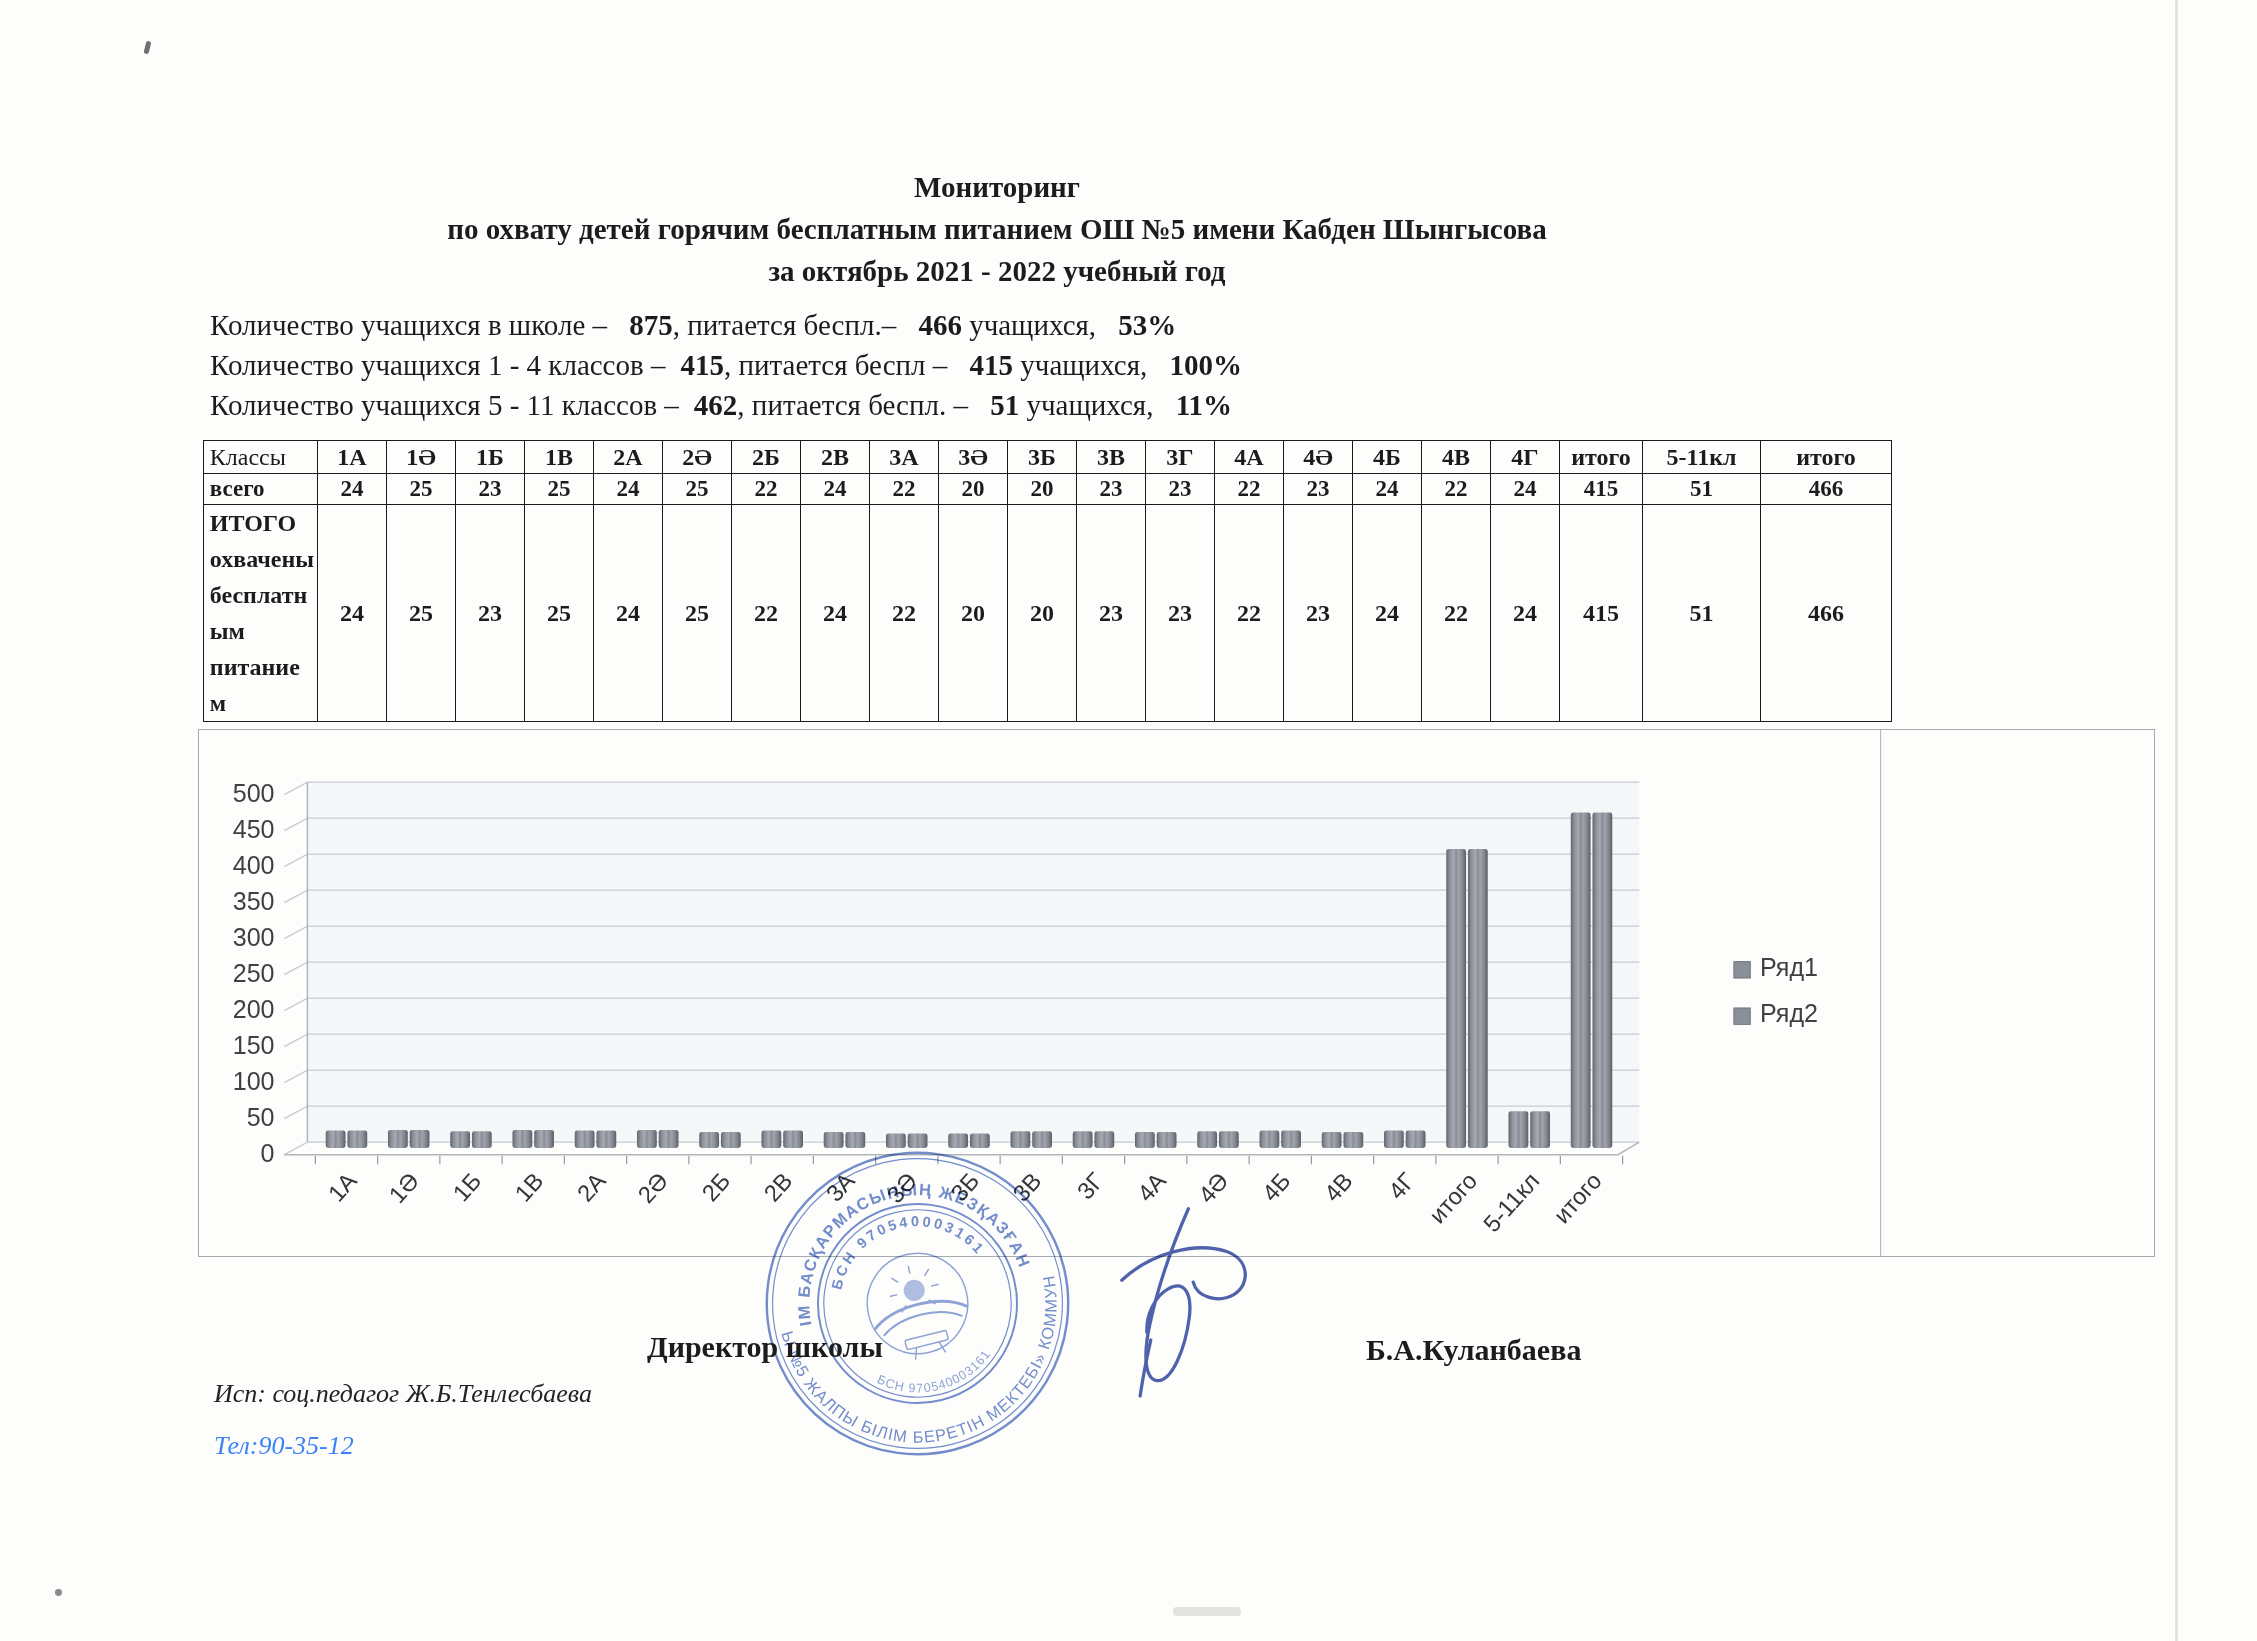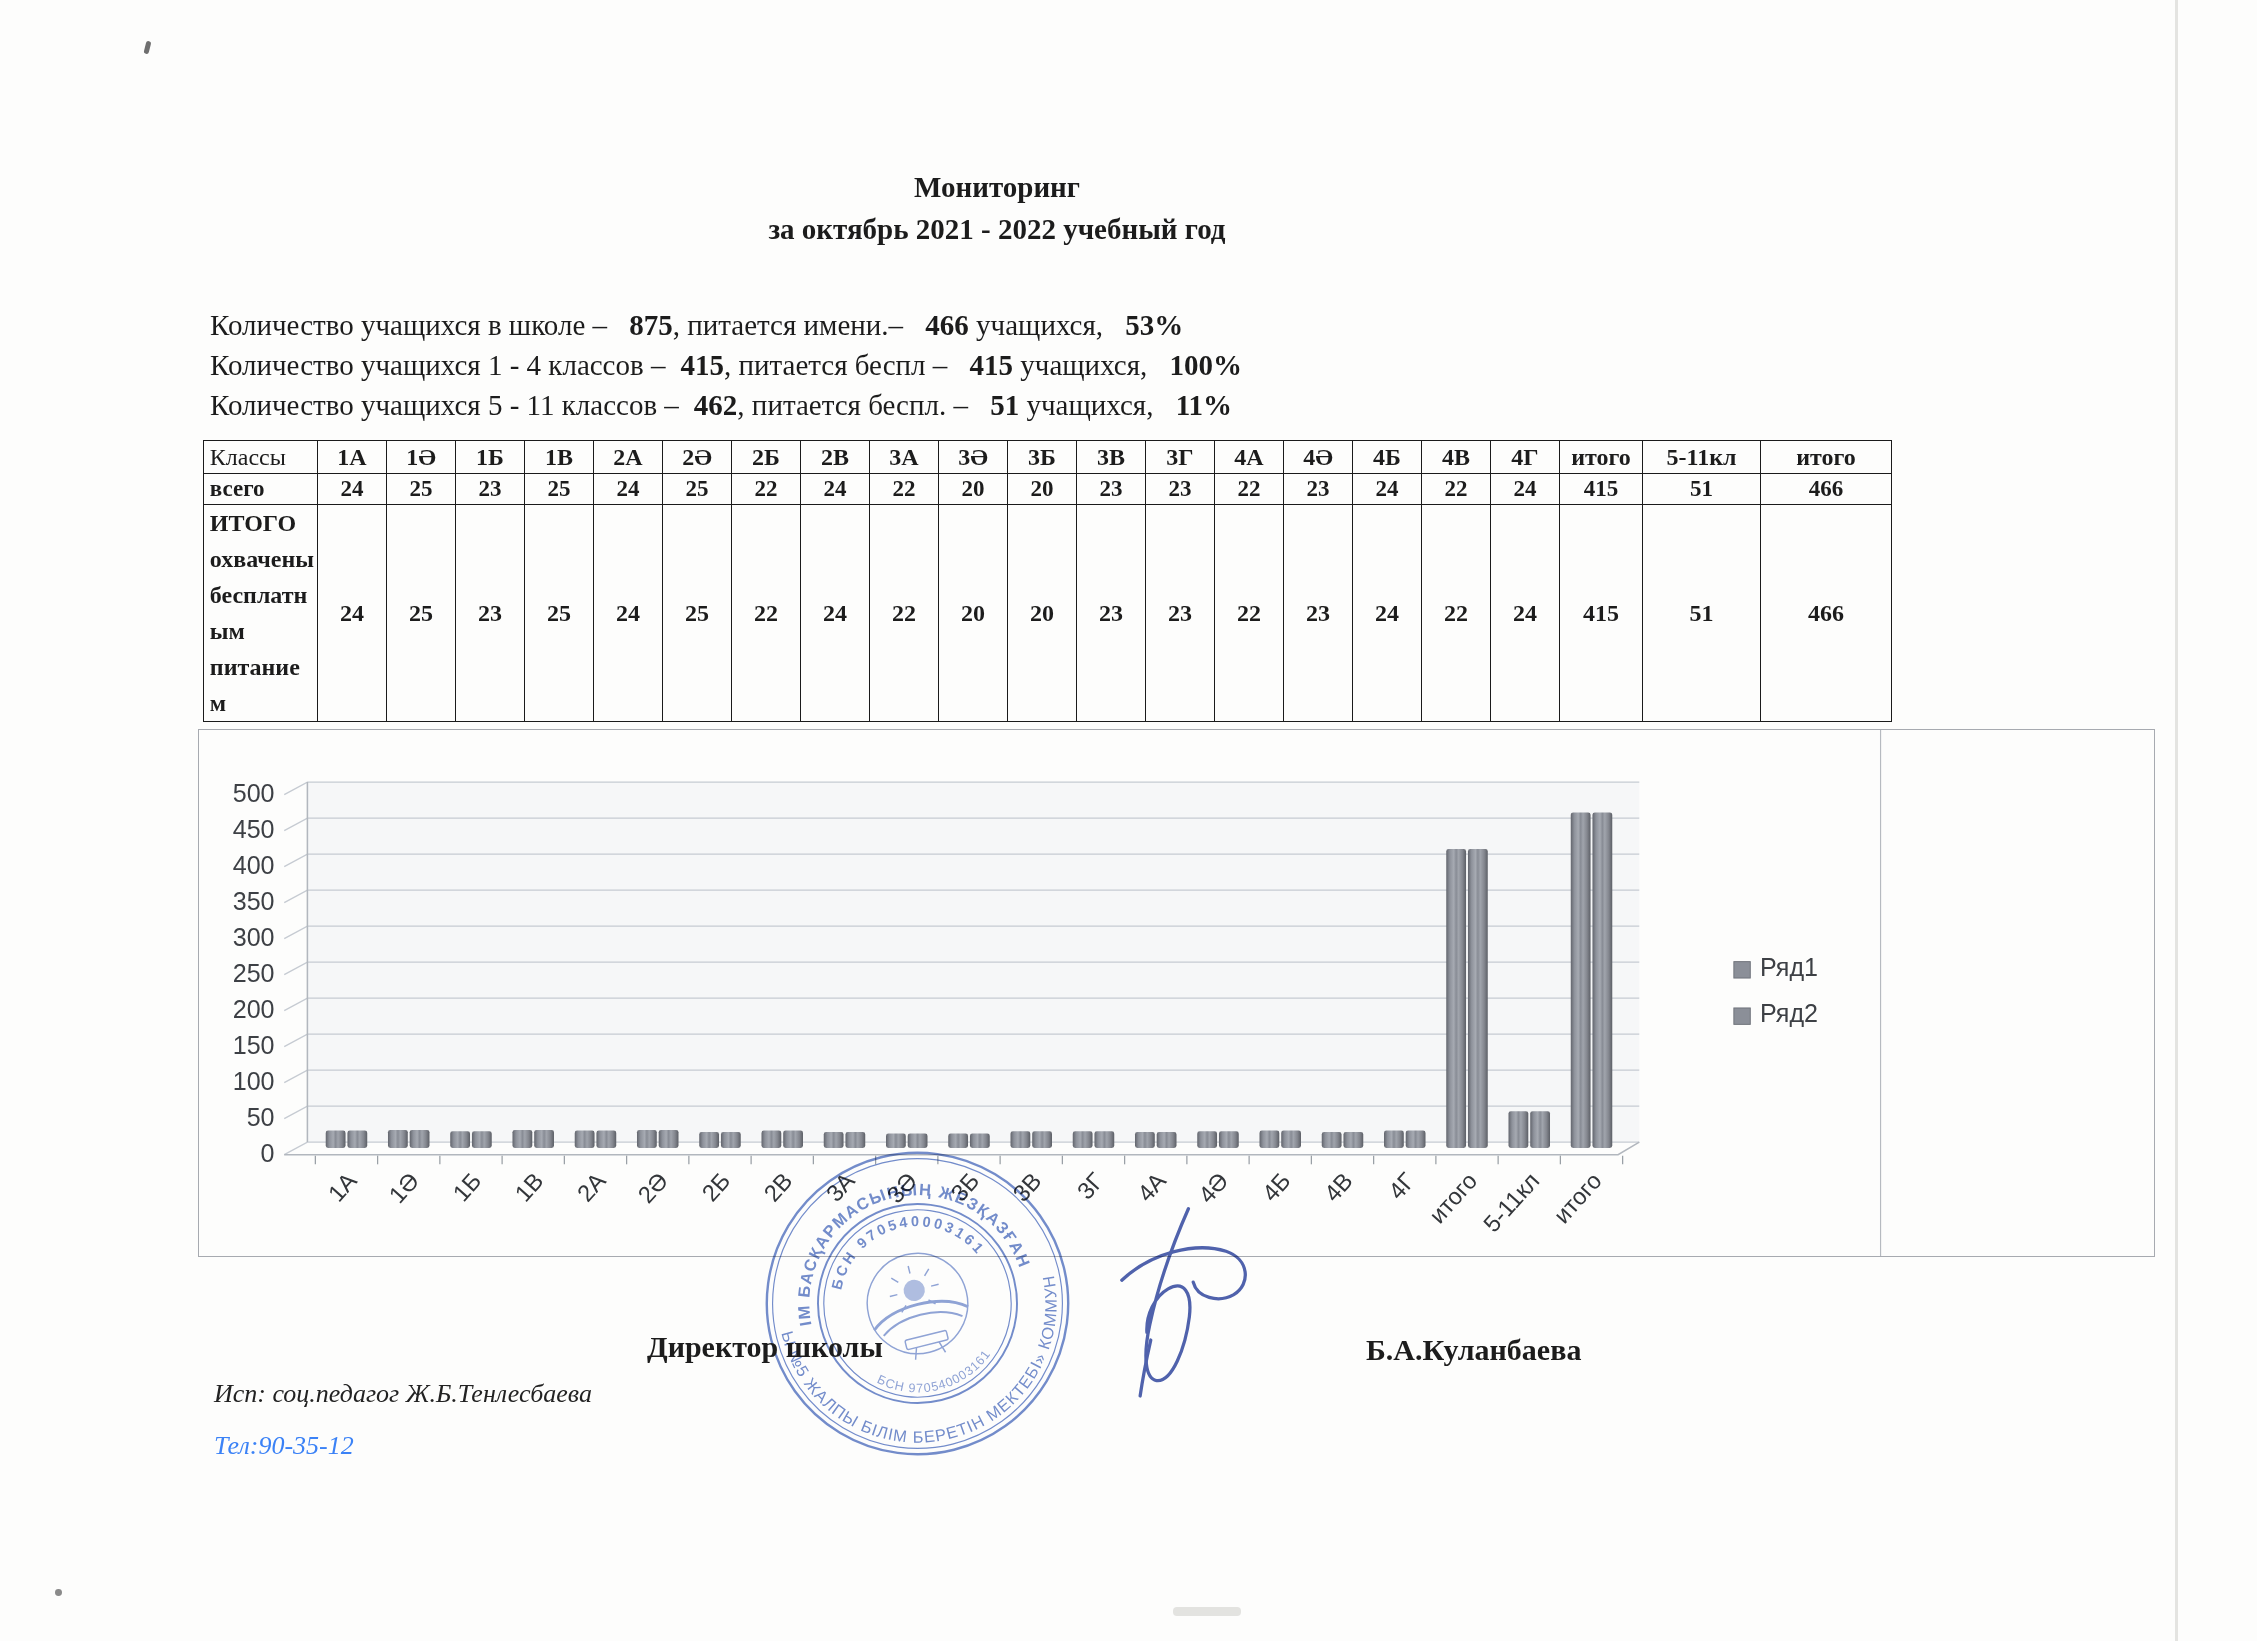--- a/index.html
+++ b/index.html
@@ -52,25 +52,26 @@
 
 <div class="page">
 
   <div class="page-edge"></div>
   <div class="speck-a"></div>
   <div class="speck-b"></div>
   <div class="smudge"></div>
 
   <div class="title-block">
     <div>Мониторинг</div>
+    <div>по охвату детей горячим бесплатным питанием  ОШ №5 имени Кабден Шынгысова</div>
     <div>за октябрь  2021 - 2022 учебный год</div>
   </div>
 
   <div class="summary-block" id="summary">
-      <div><span>Количество учащихся в школе – </span><span class="seg-b">875</span><span>, питается имени.–  </span><span class="seg-b">466</span><span> учащихся, </span><span class="seg-b">53%</span></div>
+      <div><span>Количество учащихся в школе – </span><span class="seg-b">875</span><span>, питается беспл.–  </span><span class="seg-b">466</span><span> учащихся, </span><span class="seg-b">53%</span></div>
       <div><span>Количество учащихся 1 - 4 классов –</span><span class="seg-b">415</span><span>, питается беспл – </span><span class="seg-b">415</span><span> учащихся, </span><span class="seg-b">100%</span></div>
       <div><span>Количество учащихся 5 - 11 классов –</span><span class="seg-b">462</span><span>, питается беспл. – </span><span class="seg-b">51</span><span> учащихся, </span><span class="seg-b">11%</span></div>
     </div>
 
   <table class="doc-table" id="monitor-table">
       <colgroup>
         <col style="width: 114px;">
         <col style="width: 69px;">
         <col style="width: 69px;">
         <col style="width: 69px;">

